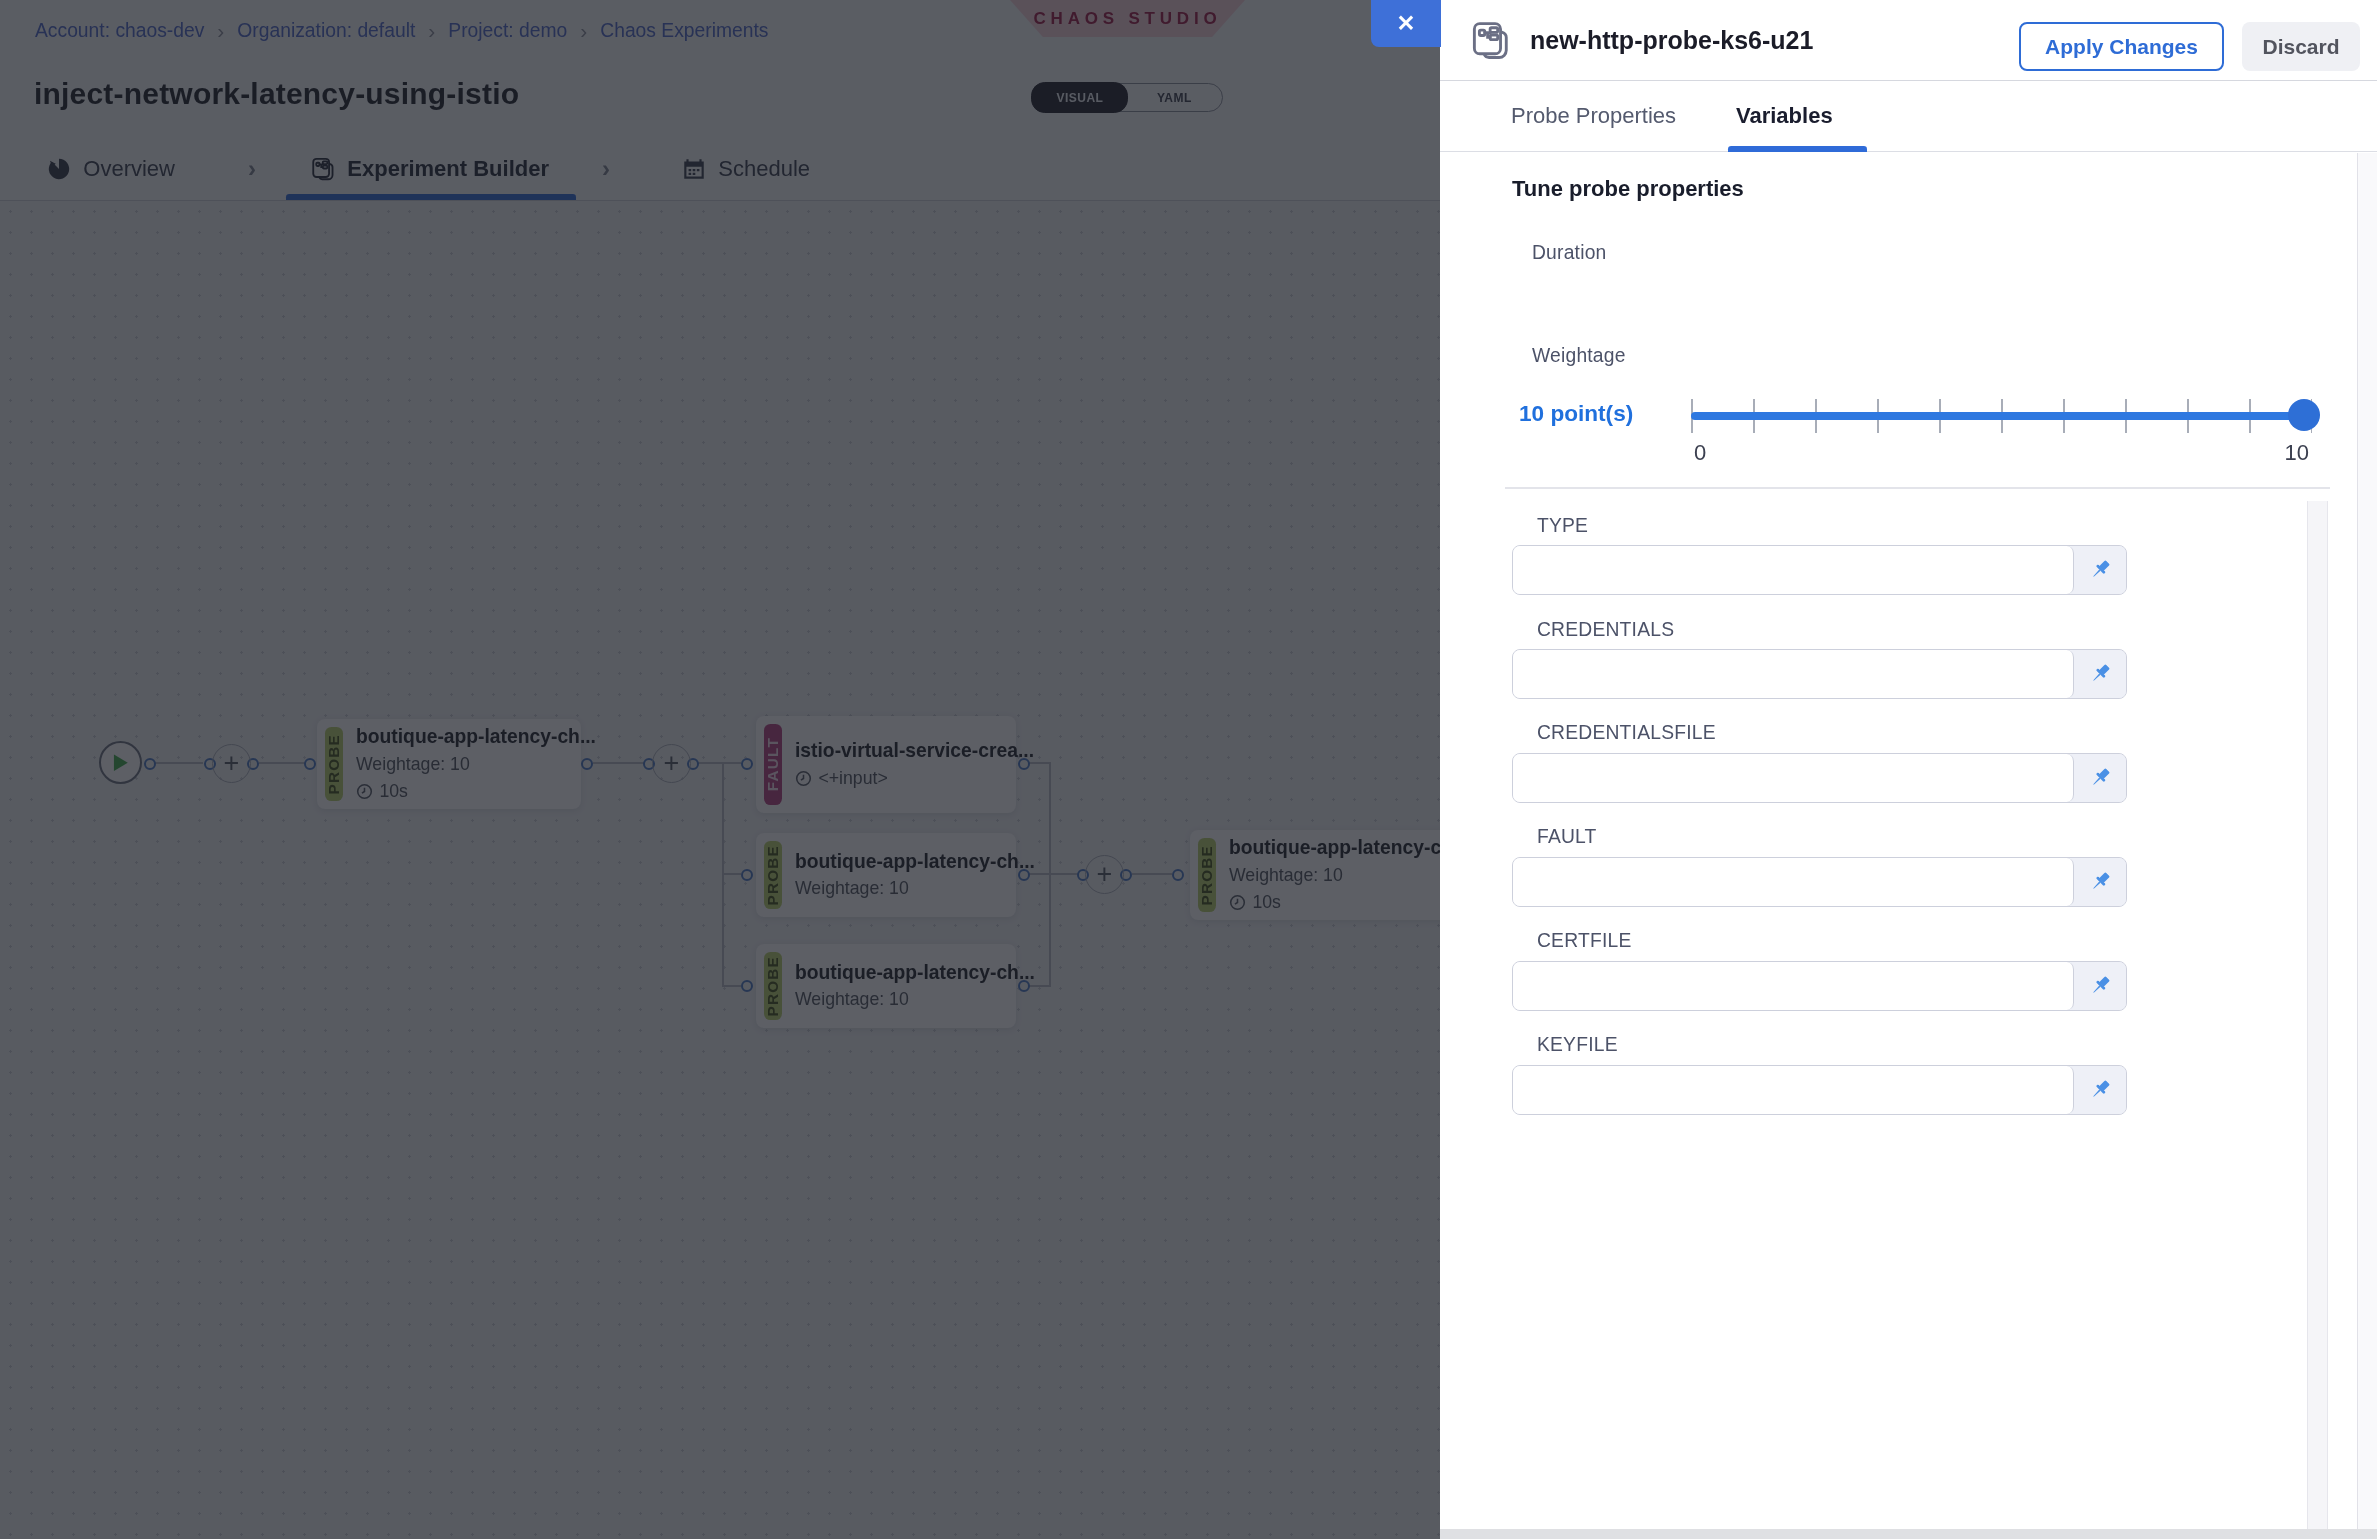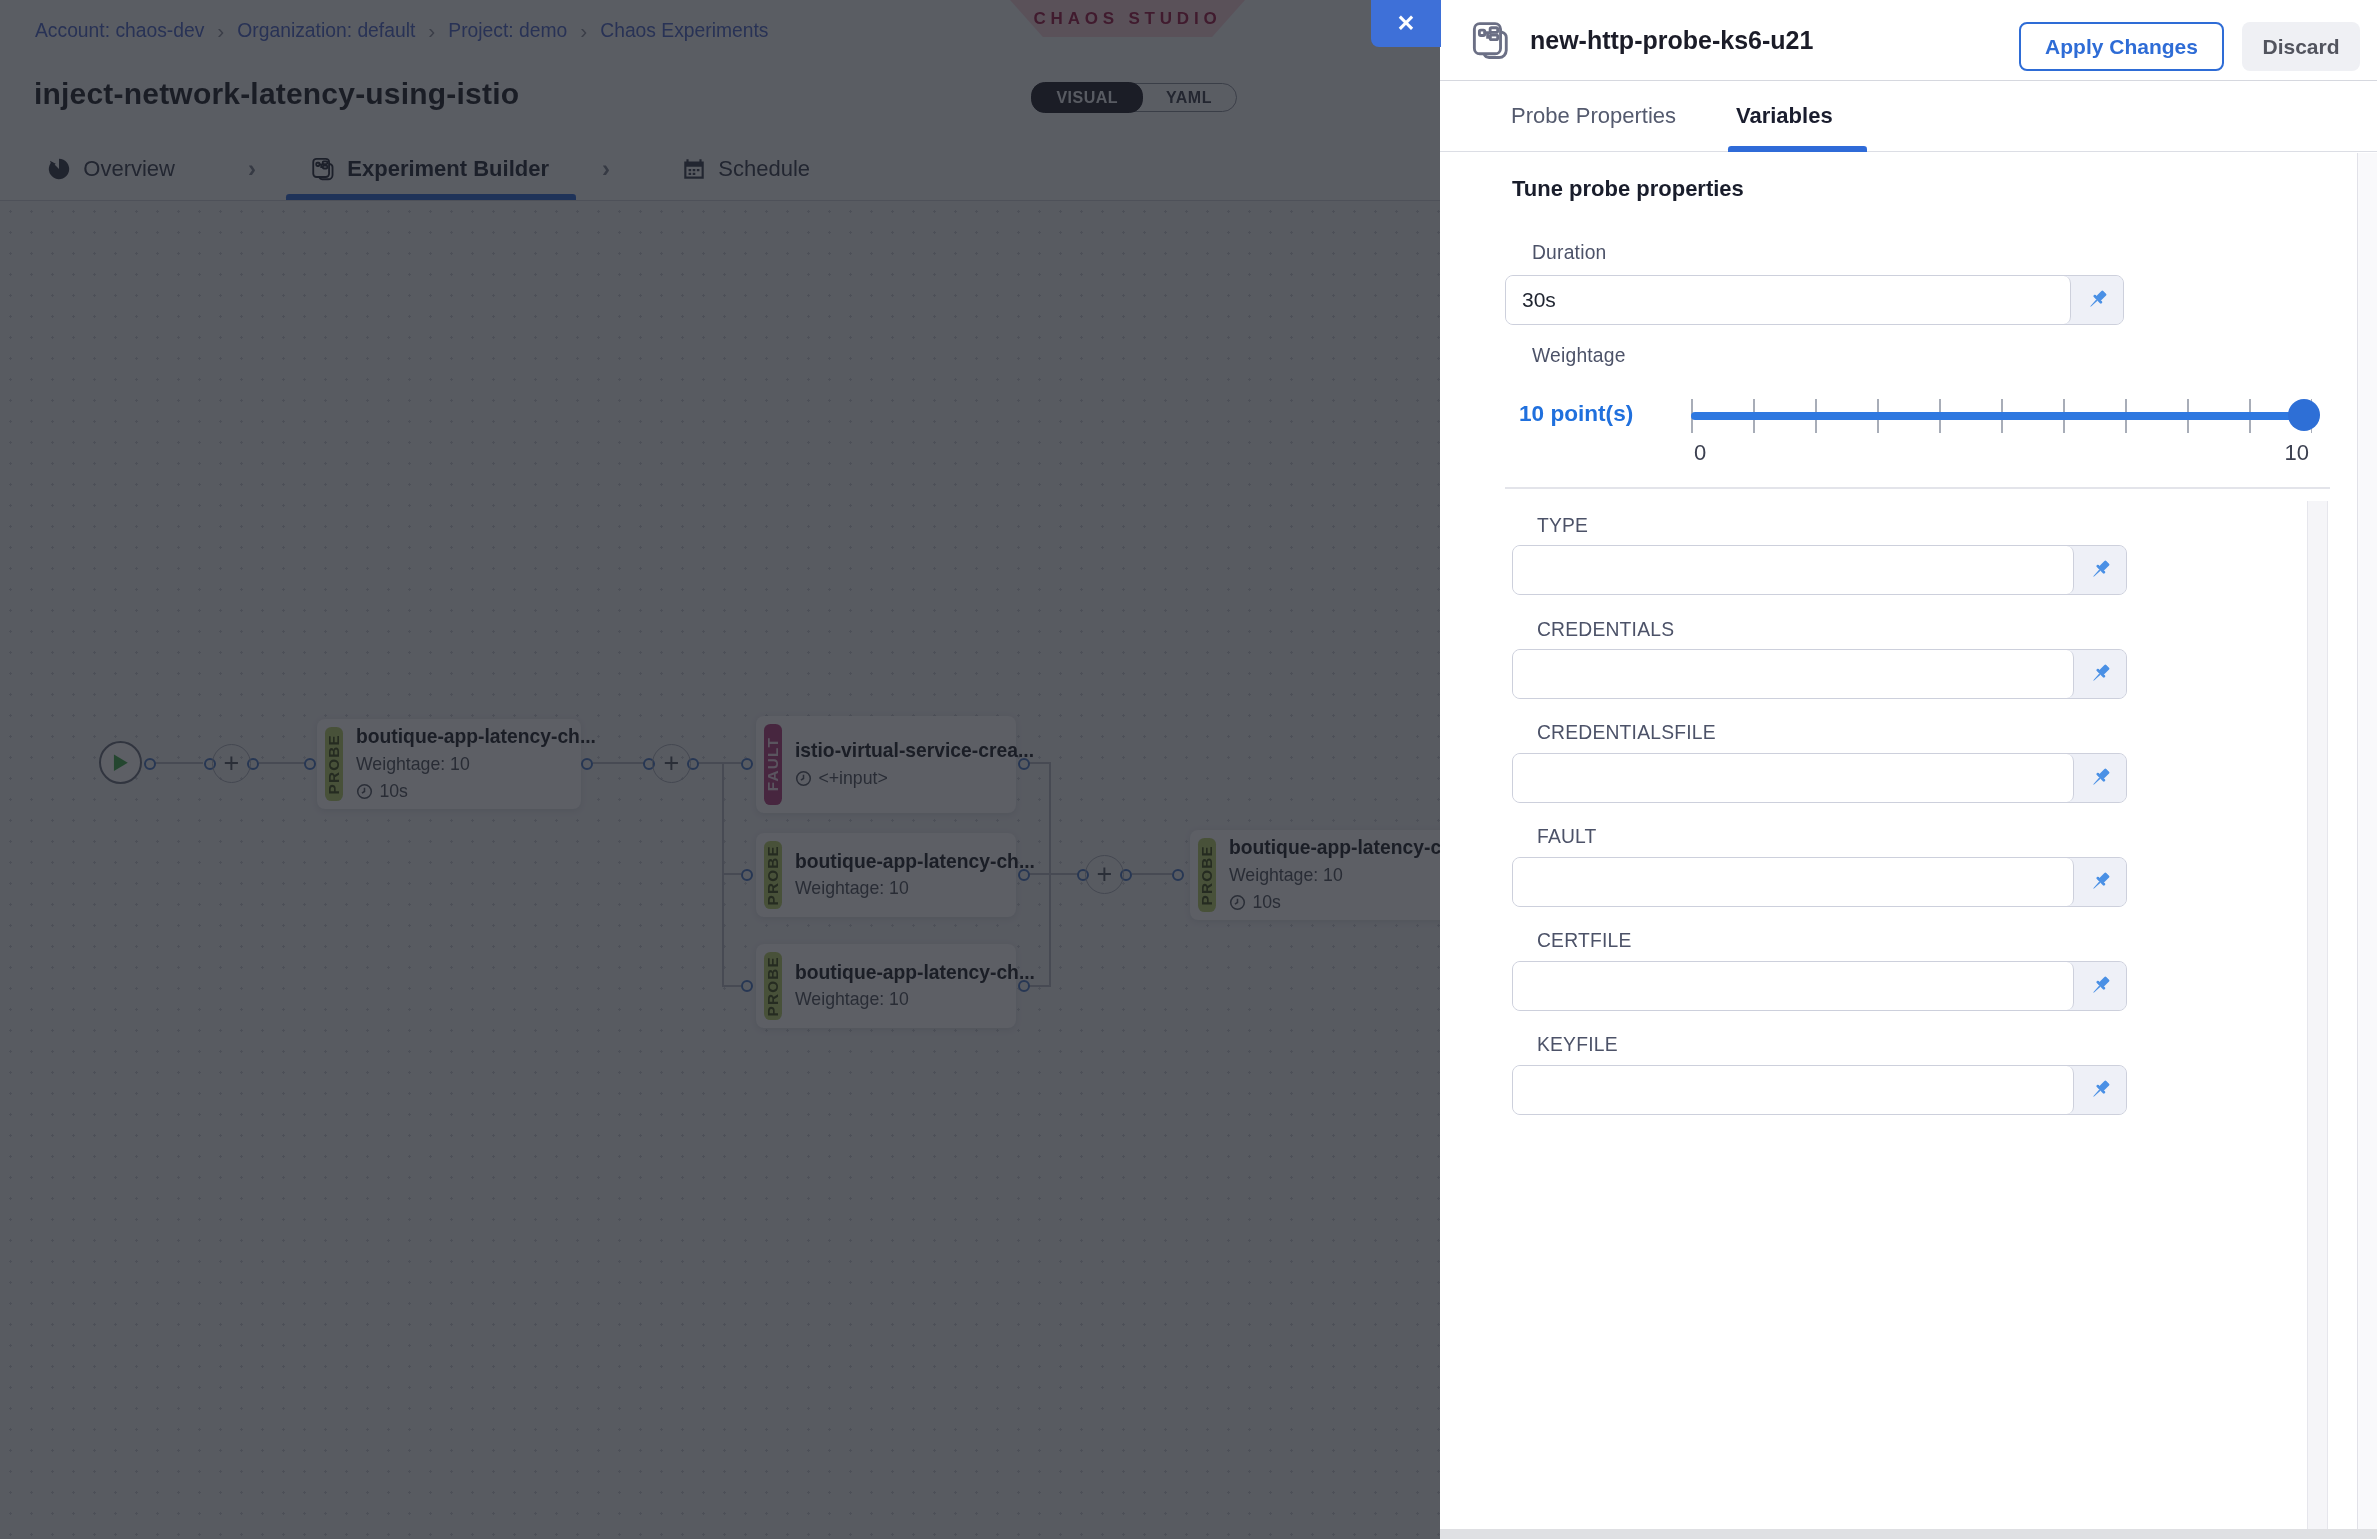--- a/index.html
+++ b/index.html
@@ -14,21 +14,21 @@
   .breadcrumb a { color:#4d68c8; text-decoration:none; }
   .crumb-sep { color:#8a8f9b; font-size:21px; }
   .page-title { position:absolute; left:34px; top:77px; font-size:30px; font-weight:bold; color:#1e222b; letter-spacing:0.2px; }
 
   .studio-banner { position:absolute; left:1010px; top:0; width:235px; height:37px; background:#f6cfd8;
     clip-path:polygon(0 0,100% 0,86% 100%,14% 100%); display:flex; align-items:center; justify-content:center; }
   .studio-banner span { color:#9e1b47; font-weight:bold; font-size:17px; letter-spacing:4.8px; }
 
   .view-toggle { position:absolute; left:1032px; top:83px; height:29px; display:flex; border:1.6px solid #8b909c; border-radius:15.3px; background:#f6f7f9; }
   .view-toggle .seg { min-width:95px; padding:0 21px; display:flex; align-items:center; justify-content:center;
-    font-size:16px; font-weight:bold; letter-spacing:0.5px; border-radius:13.7px; color:#3c414e; }
+    font-size:12px; font-weight:bold; letter-spacing:0.5px; border-radius:13.7px; color:#3c414e; }
   .view-toggle .seg.sel { background:#22232e; color:#eef0f4; margin:-1.6px; padding:0 24px; border:1.6px solid #22232e; }
 
   .tabbar { position:absolute; left:0; top:139px; width:1442px; height:62px; background:#f6f7f9; border-bottom:1.6px solid #ccd0d8; }
   .nav-tab { position:absolute; top:0; height:60px; display:flex; align-items:center; gap:11.3px; font-size:22px; color:#3a4150; }
   .nav-tab.active { font-weight:600; color:#272d3a; }
   .nav-tab svg { width:26px; height:26px; }
   .tab-sep { position:absolute; top:0; height:60px; display:flex; align-items:center; color:#7e8490; font-size:24px; font-weight:bold; }
   .tab-underline { position:absolute; left:286px; top:55px; width:290px; height:5.6px; background:#2f6bd8; border-radius:3.2px 3.2px 0 0; }
 
   
@@ -308,32 +308,20 @@
 
     <div class="drawer-tabs">
       <div class="d-tab" style="left:71px">Probe Properties</div>
       <div class="d-tab active" style="left:296px">Variables</div>
       <div class="d-underline"></div>
     </div>
 
     <div class="section-title">Tune probe properties</div>
 
     <div class="field-label" style="left:67px; top:242px">Duration</div>
-    <div class="pin-group" style="left:65px; top:275px; width:619px">
-      <input type="text" value="30s" style="">
-      <div class="pin-btn">
-        <svg viewBox="0 0 24 24">
-            <g transform="rotate(45 12 12)">
-              <rect x="9" y="2" width="6" height="8" rx="1.2"></rect>
-              <rect x="6.8" y="9.6" width="10.4" height="2.6" rx="1.2"></rect>
-              <path d="M11.2 12.2h1.6l-.5 8.2h-.6z"></path>
-            </g>
-          </svg>
-      </div>
-    </div>
 
     <div class="field-label" style="left:67px; top:345px">Weightage</div>
     <div class="weight-value">10 point(s)</div>
     <div class="slider-ticks"></div>
     <div class="slider-track"></div>
     <div class="slider-handle"></div>
     <div class="slider-min">0</div>
     <div class="slider-max">10</div>
     <div class="hr"></div>
 

